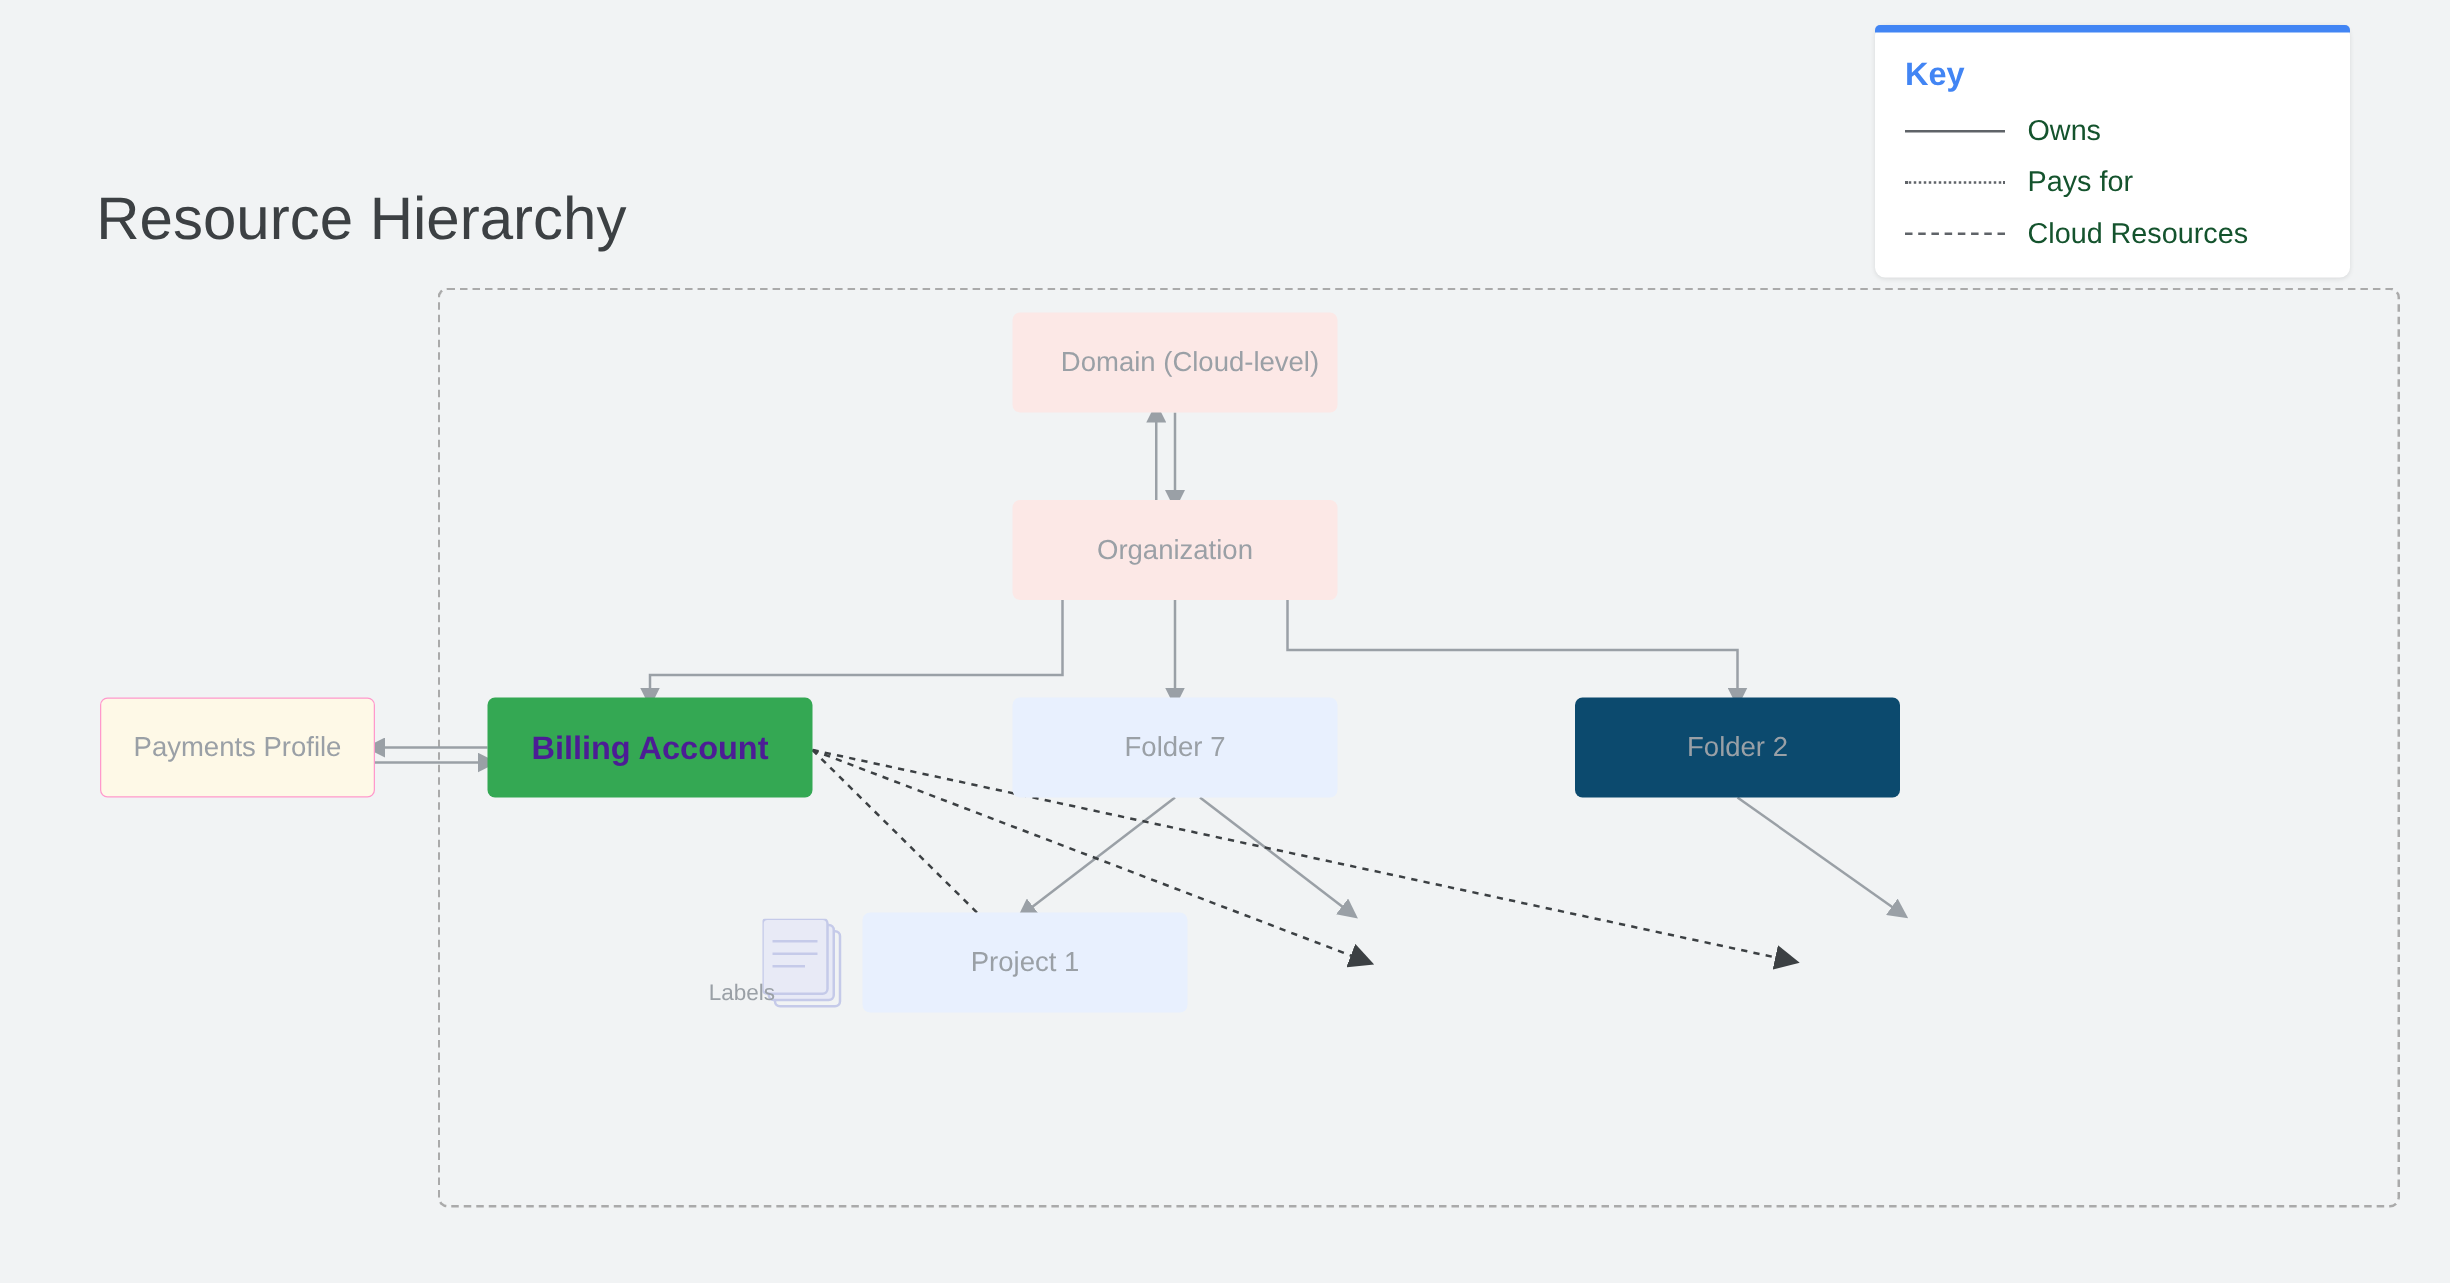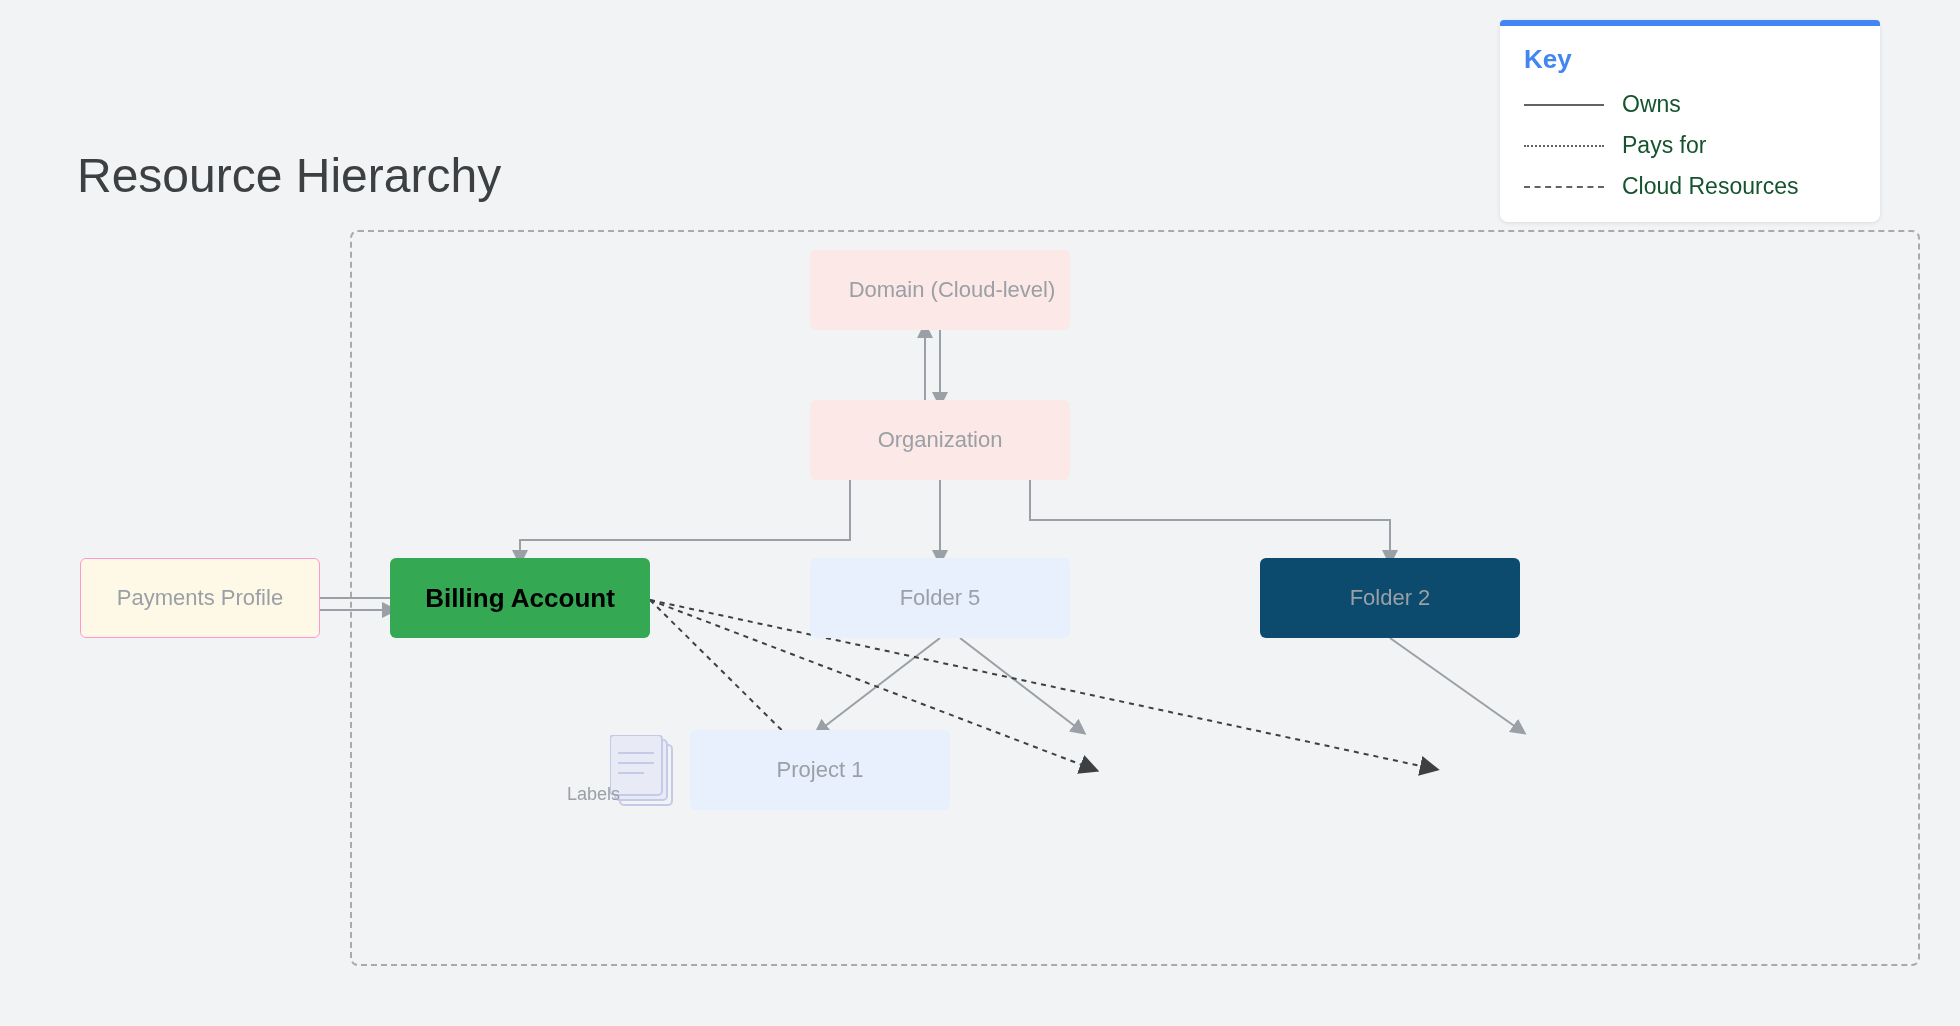--- a/index.html
+++ b/index.html
@@ -113,33 +113,33 @@
     .node-org {
       background: #fce8e6;
       color: #9aa0a6;
       width: 260px;
       height: 80px;
       top: 200px;
       left: 780px;
     }
     .node-billing {
       background: #34a853;
-      color: #000000;
+      color: #4c1d95;
       font-weight: 700;
       font-size: 26px;
       width: 260px;
       height: 80px;
       top: 358px;
       left: 360px;
     }
     .node-payments {
       background: #fef9e7;
       border: 1px solid #f9c;
       color: #9aa0a6;
-      width: 240px;
+      width: 220px;
       height: 80px;
       top: 358px;
       left: 50px;
     }
     .node-folder1 {
       background: #e8f0fe;
       color: #9aa0a6;
       width: 260px;
       height: 80px;
       top: 358px;
@@ -274,21 +274,21 @@
 
   <div class="node node-payments">
     <span>Payments Profile</span>
   </div>
 
   <div class="node node-billing">
     <span>Billing Account</span>
   </div>
 
   <div class="node node-folder1">
-    <span>Folder 5</span>
+    <span>Folder 7</span>
   </div>
 
   <div class="node node-folder2">
     <span>Folder 2</span>
   </div>
 
   <div class="papers-icon">
     <svg width="70" height="80" viewBox="0 0 70 80">
       <rect x="10" y="10" width="52" height="60" rx="4" fill="none" stroke="#c5cae9" stroke-width="2"></rect>
       <rect x="5" y="5" width="52" height="60" rx="4" fill="#e8eaf6" stroke="#c5cae9" stroke-width="2"></rect>

